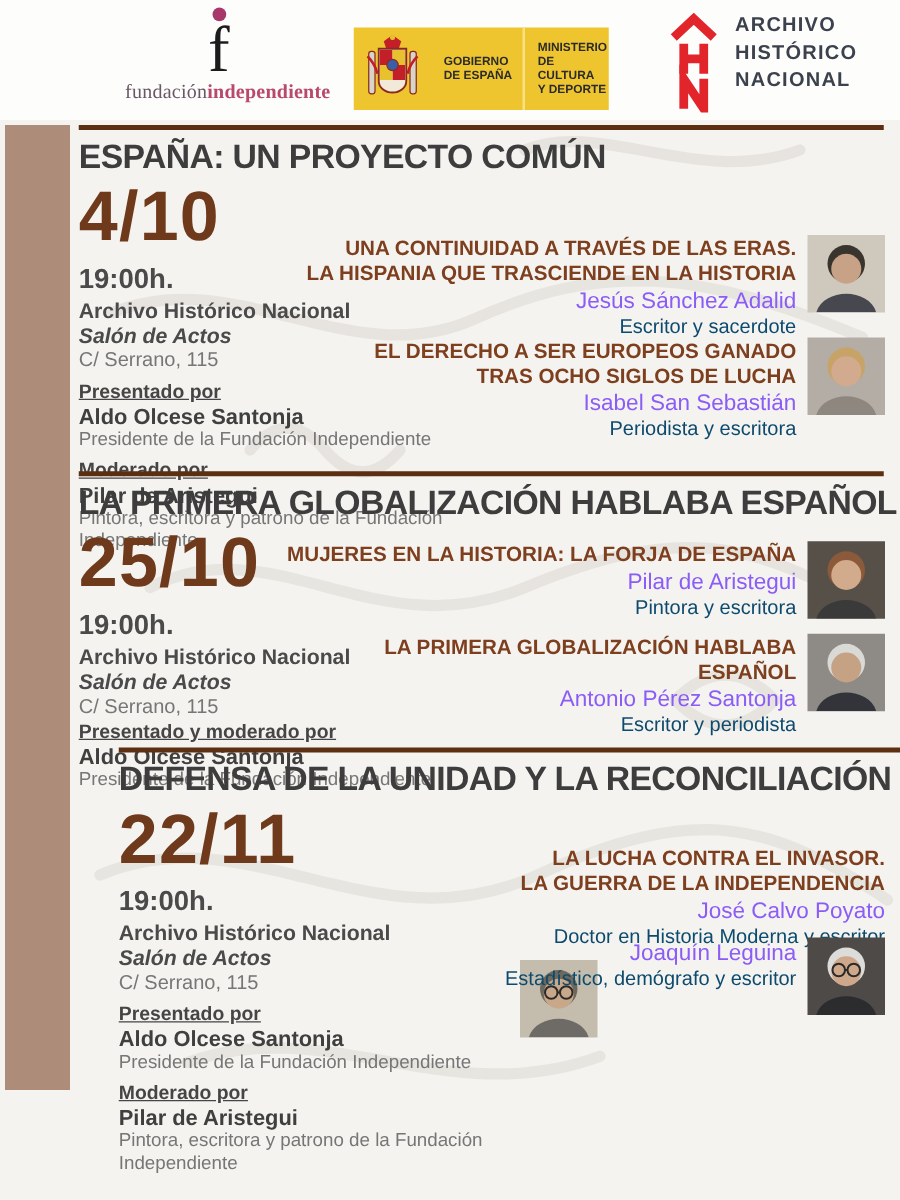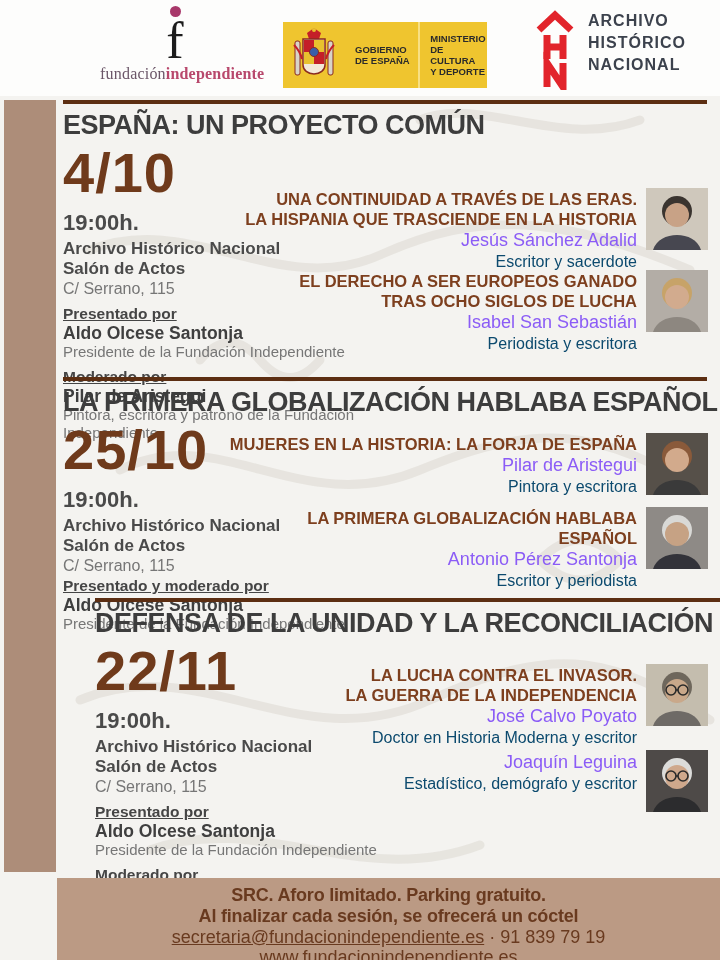--- a/index.html
+++ b/index.html
@@ -35,35 +35,35 @@
   
   .main { position:absolute; left:57px; top:100px; width:663px; z-index:1; }
   .session { position:relative; }
   .s1 { height:277px; } .s2 { height:221px; } .s3 { height:277px;margin-left:32px; }
   .sec-rule { height:4px; width:644px; margin-left:6px; background:#5c2e12; }
   .sec-title { margin:4px 0 0 6px; font-size:27px; line-height:34px; font-weight:bold; color:#3d3d3d; letter-spacing:-0.5px; }
   .left-col { margin-left:6px; width:330px; }
   .date { font-size:56px; line-height:62px; font-weight:bold; color:#6f3a1b; letter-spacing:1px; }
   .time { margin-top:6px; font-size:22px; font-weight:bold; color:#4a4a4a; }
   .venue { margin-top:3px; font-size:17px; font-weight:bold; color:#4a4a4a; line-height:20px; }
-  .room { font-size:17px; font-weight:bold; color:#4a4a4a; line-height:20px; }
+  .room { font-size:17px; font-weight:bold; font-style:italic; color:#4a4a4a; line-height:20px; }
   .addr { font-size:16px; color:#767676; line-height:19px; }
   .role { margin-top:7px; }
   .role-label { font-size:15.5px; font-weight:bold; color:#454545; text-decoration:underline; line-height:18px; }
   .role-name { font-size:17.5px; font-weight:bold; color:#3f3f3f; line-height:20px; }
   .role-desc { font-size:15px; color:#767676; line-height:18px; }
   .talk { position:absolute; right:12px; display:flex; align-items:flex-start; gap:9px; }
   .talk-text { text-align:right; padding-top:1px; max-width:510px; }
   .talk-title { font-size:16.5px; font-weight:bold; color:#7d3f1e; line-height:20px; white-space:pre-line; }
   .talk-speaker { font-size:18px; font-weight:normal; color:#8b5cf6; line-height:23px; }
   .talk-role { font-size:16px; color:#0c4a6e; line-height:19px; }
   .photo { width:62px; height:62px; flex:0 0 auto; overflow:hidden; background:#b5aea5; }
   .s1 .t1 { top:88px; } .s1 .t2 { top:170px; }
   .s2 .t1 { top:56px; } .s2 .t2 { top:130px; }
-  .s3 .t1 { top:66px; } .s3 .t2 { top:152px; }
+  .s3 .t1 { top:78px;flex-direction:column; } .s3 .t2 { top:152px; }
   
   .footer {
     position:absolute; left:57px; top:878px; width:663px; height:82px; background:#bb9a84;
     text-align:center; color:#693a1f; z-index:2; padding-top:7px;
   }
   .footer .f1, .footer .f2 { font-size:18px; font-weight:bold; line-height:21px; letter-spacing:-0.2px; }
   .footer .f3, .footer .f4 { font-size:18px; line-height:20px; }
   .footer a { color:#693a1f; text-decoration:underline; }
 </style>
 </head>
@@ -306,20 +306,14 @@
               <circle cx="25" cy="26" r="5"></circle>
                 <circle cx="37" cy="26" r="5"></circle>
                 <path d="M30 26 h2"></path>
             </g>
           </svg>
         </div>
       </div>
     </div>
   </div>
 
-  <div class="footer">
-    <div class="f1">SRC. Aforo limitado. Parking gratuito.</div>
-    <div class="f2">Al finalizar cada sesión, se ofrecerá un cóctel</div>
-    <div class="f3"><a href="#">secretaria@fundacionindependiente.es</a> <span>· 91 839 79 19</span></div>
-    <div class="f4"><a href="#">www.fundacionindependiente.es</a></div>
-  </div>
 
 </div>
 
 </body></html>

